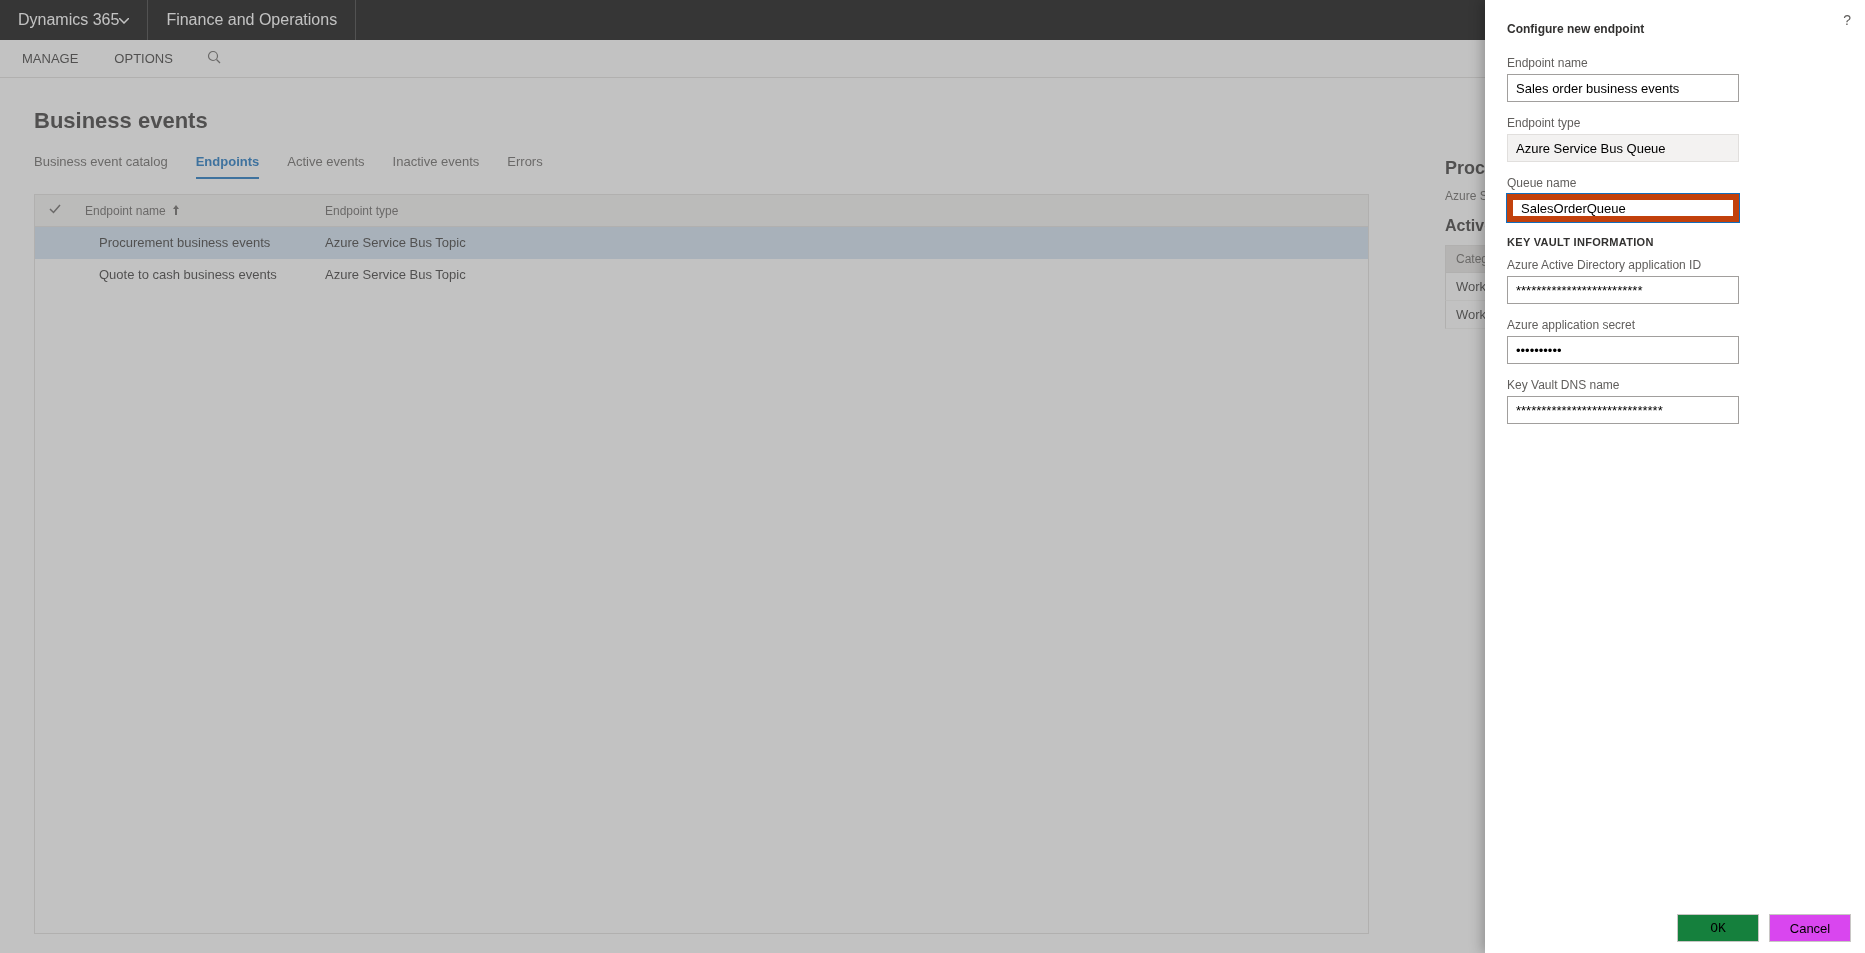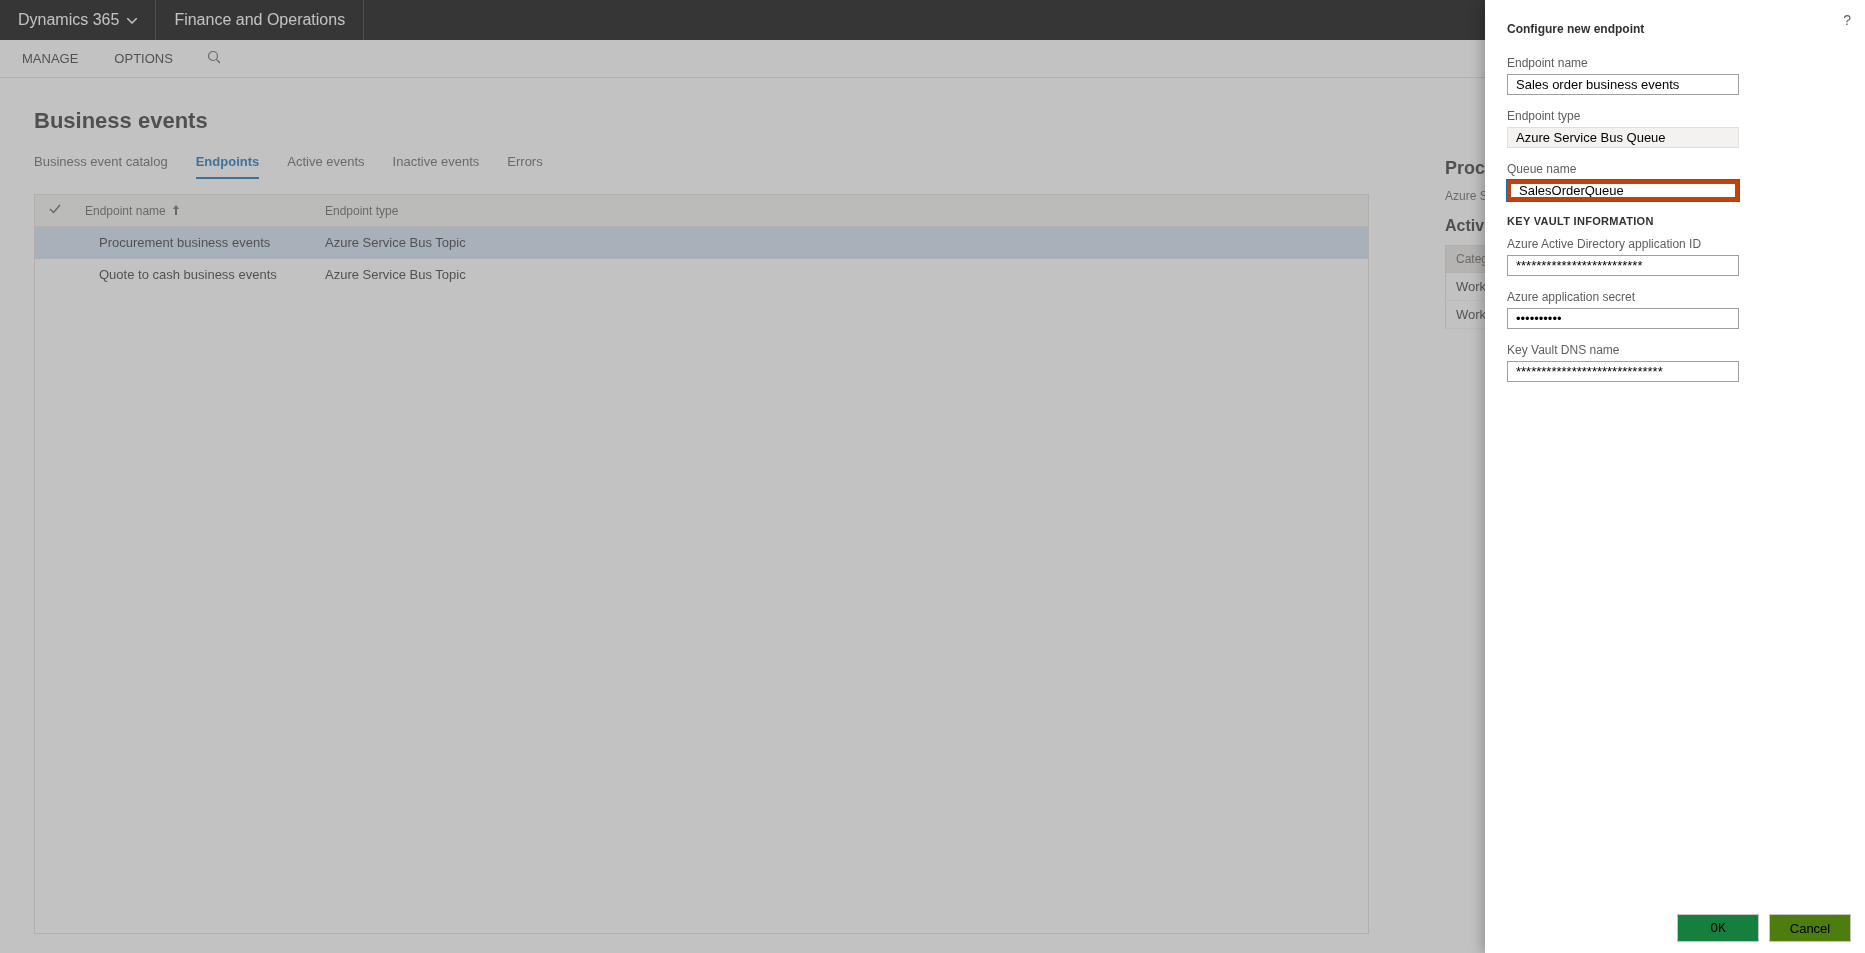--- a/index.html
+++ b/index.html
@@ -22,21 +22,21 @@
   align-items: center;
   color: #fff;
 }
 .top-nav .brand {
   padding: 0 18px;
   height: 100%;
   display: flex;
   align-items: center;
   border-right: 1px solid #333;
   font-size: 16px;
-  gap: 8px;
+  gap: 0;
 }
 .top-nav .brand .chevron-down {
   font-size: 11px;
 }
 .top-nav .app-title {
   padding: 0 18px;
   height: 100%;
   display: flex;
   align-items: center;
   font-size: 16px;
@@ -233,33 +233,33 @@
 }
 .form-group { margin-bottom: 14px; }
 .form-label {
   font-size: 12px;
   color: #605e5c;
   margin-bottom: 4px;
   display: block;
 }
 .form-input {
   width: 232px;
-  height: 21px;
+  height: 28px;
   border: 1px solid #a19f9d;
   padding: 0 8px;
   font-size: 13px;
   font-family: inherit;
   background: #fff;
 }
 .form-input.readonly {
   background: #f3f2f1;
   border: 1px solid #e1dfdd;
 }
 .form-input.focused {
-  border: 4px solid #c2410c;
+  border: 6px solid #c2410c;
   outline: 1px solid #106ebe;
 }
 .section-heading {
   font-size: 11px;
   font-weight: 700;
   letter-spacing: 0.3px;
   margin: 8px 0 10px 0;
 }
 
 .slideout .so-footer {
@@ -267,21 +267,21 @@
   display: flex;
   align-items: center;
   justify-content: flex-end;
   gap: 10px;
   padding: 0 14px;
 }
 .so-footer button {
   min-width: 82px;
   height: 28px;
   border: 1px solid #c8c6c4;
-  background: #4d7c0f;
+  background: #d946ef;
   font-family: inherit;
   font-size: 13px;
   cursor: pointer;
 }
 .so-footer button.primary {
   background: #15803d;
   font-family: Liberation Mono, monospace;
 }
 </style>
 </head>

